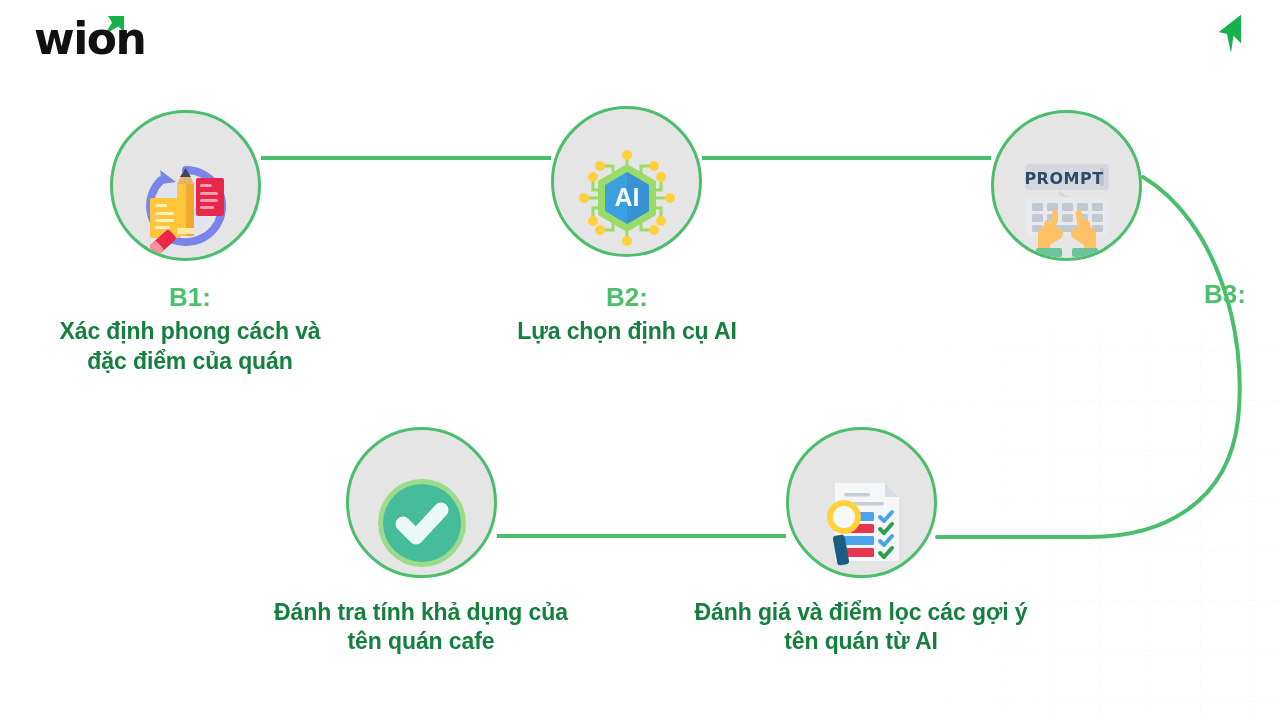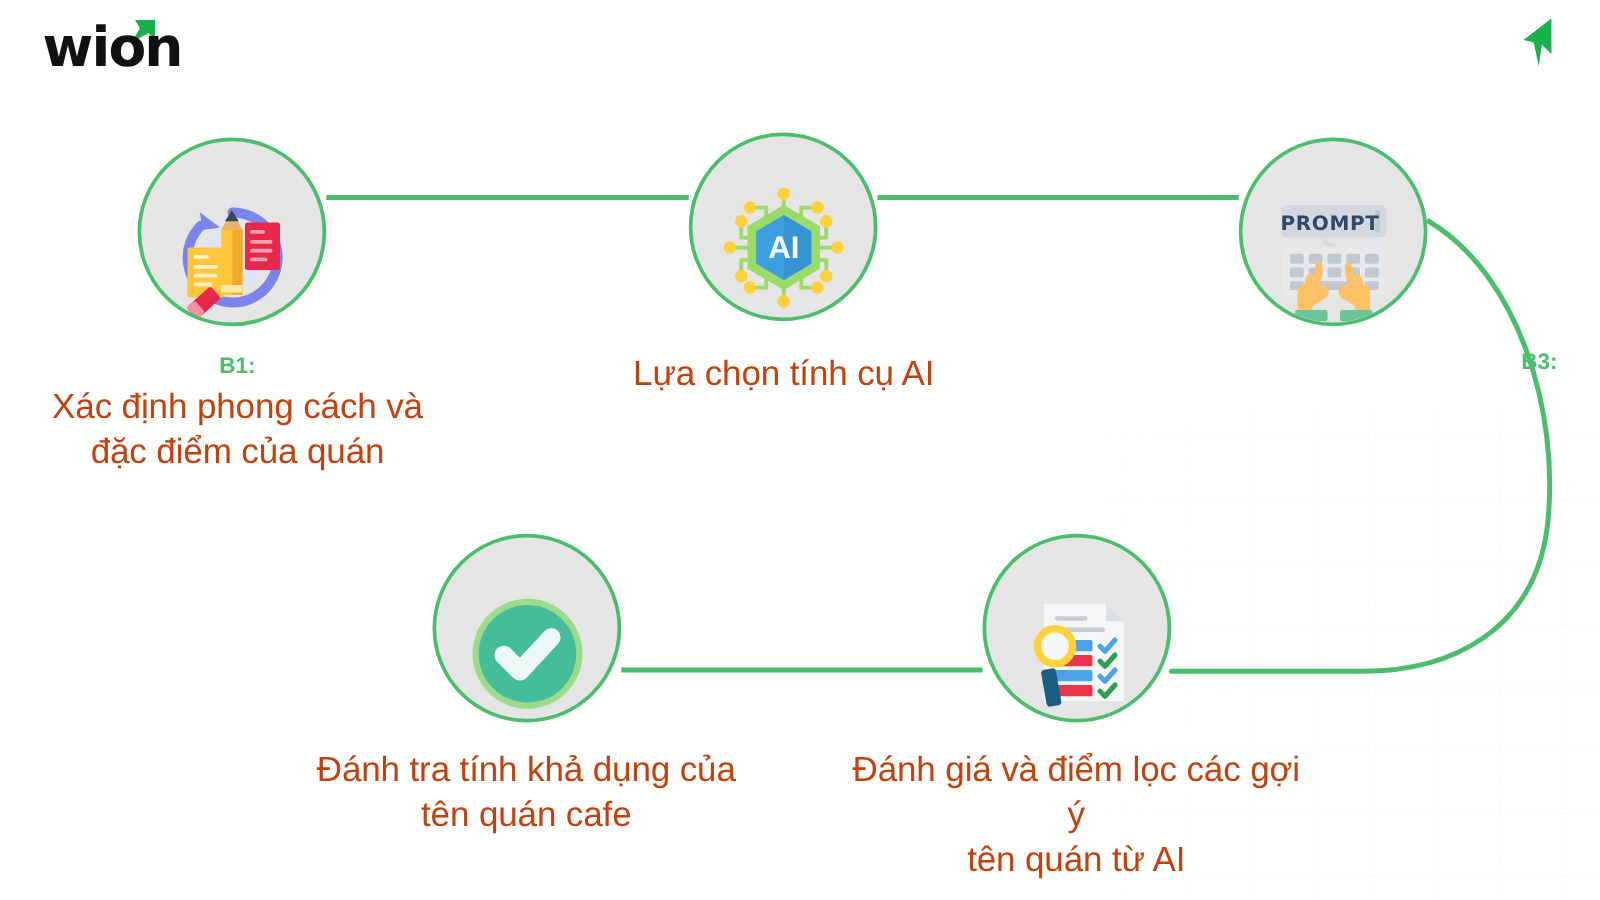--- a/index.html
+++ b/index.html
@@ -91,31 +91,31 @@
   .step-icon-svg { display: block; }
 
   .step-caption {
     position: absolute;
     text-align: center;
     line-height: 1.28;
     user-select: none;
   }
   .step-num {
     display: block;
-    font-size: 18px;
+    font-size: 26px;
     font-weight: 700;
     color: #4CBF6B;
     letter-spacing: 0px;
     margin-bottom: 3px;
   }
   .step-text {
     display: block;
-    font-size: 28px;
-    font-weight: 400;
-    color: #c2410c;
+    font-size: 23px;
+    font-weight: 700;
+    color: #15803d;
     letter-spacing: -0.1px;
     white-space: pre-line;
   }
 
   
   #step-b1 .step-circle { left: 110px; top: 110px; width: 151px; height: 151px; }
   #step-b1 .step-caption { left: 10px;  top: 281px; width: 360px; }
 
   #step-b2 .step-circle { left: 551px; top: 106px; width: 151px; height: 151px; }
   #step-b2 .step-caption { left: 447px; top: 281px; width: 360px; }
@@ -252,21 +252,22 @@
         </g>
 
         <path d="M56 22 L85 39 L85 73 L56 90 L27 73 L27 39 Z" fill="#9BDB6A"></path>
 
         <path d="M56 30 L78 43 L78 69 L56 82 L34 69 L34 43 Z" fill="#3C9FE0"></path>
         <path d="M56 30 L78 43 L78 69 L56 82 Z" fill="#3793D4"></path>
         <text x="56" y="64" font-family="Liberation Sans, sans-serif" font-size="25" font-weight="700" fill="#F2FAFE" text-anchor="middle">AI</text>
       </svg>
     </div>
     <div class="step-caption">
-      <span class="step-text">Lựa chọn tính cụ AI</span>
+      <span class="step-num">B2:</span>
+      <span class="step-text">Lựa chọn định cụ AI</span>
     </div>
   </div>
 
   <div class="step" id="step-b3">
     <div class="step-circle">
       <svg class="step-icon-svg" width="106" height="106" viewBox="0 0 106 106">
 
         <rect x="11" y="12" width="84" height="26" rx="4" fill="#D4D8DE"></rect>
         <rect x="86" y="16" width="4" height="18" rx="1.5" fill="#BFC5CD"></rect>
         <path d="M46 38 q4 6 10 7 q-8 1 -12 -3 z" fill="#D4D8DE"></path>

